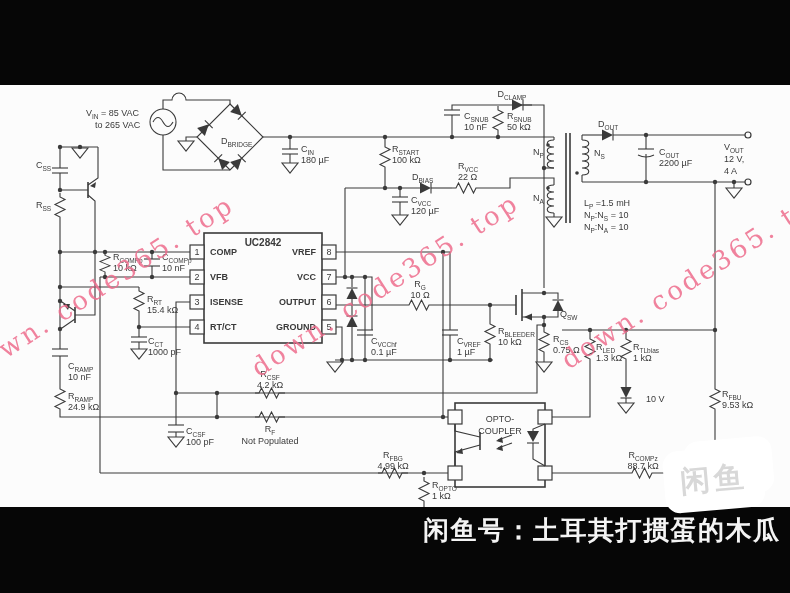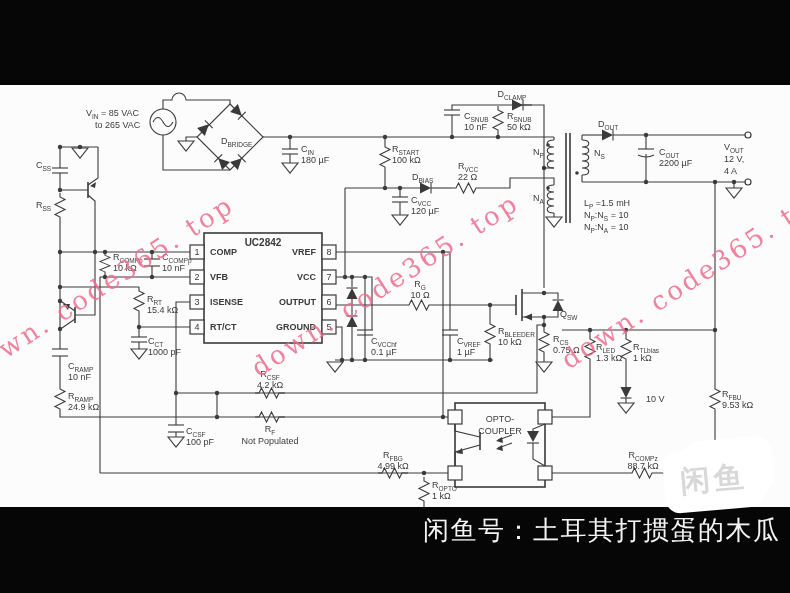--- a/index.html
+++ b/index.html
@@ -14,21 +14,21 @@
   svg .t10{font-size:10px;}
   .w{stroke:#3a3a3a;stroke-width:1.1;fill:none;}
   .w2{stroke:#3a3a3a;stroke-width:1.6;fill:none;}
   .f{fill:#3a3a3a;stroke:none;}
   .dot{fill:#3a3a3a;}
   .box{fill:#fcfcfc;stroke:#3a3a3a;stroke-width:1.2;}
   .wm{position:absolute;width:320px;text-align:center;font-family:"DejaVu Serif",serif;
       font-size:26px;letter-spacing:3px;transform:rotate(-33deg);opacity:.85;
       pointer-events:none;z-index:4;white-space:nowrap;}
   #caption{position:absolute;left:423px;top:513px;color:#f4f4f4;font-size:26px;
-      font-weight:normal;letter-spacing:1.5px;z-index:6;white-space:nowrap;}
+      font-weight:bold;letter-spacing:1.5px;z-index:6;white-space:nowrap;}
   #corner-logo{position:absolute;left:664px;top:446px;width:104px;height:68px;
       transform:rotate(-5deg);z-index:5;}
   #corner-logo .back{position:absolute;right:-6px;top:-6px;width:88px;height:56px;
       background:#fff;border-radius:14px;}
   #corner-logo .front{position:absolute;left:0;top:2px;width:100px;height:62px;background:#fff;
       border-radius:15px;display:flex;align-items:center;justify-content:center;}
   #corner-logo .glyphs{color:#d8d8d8;font-size:30px;font-weight:bold;letter-spacing:4px;}
 </style>
 </head>
 <body>

